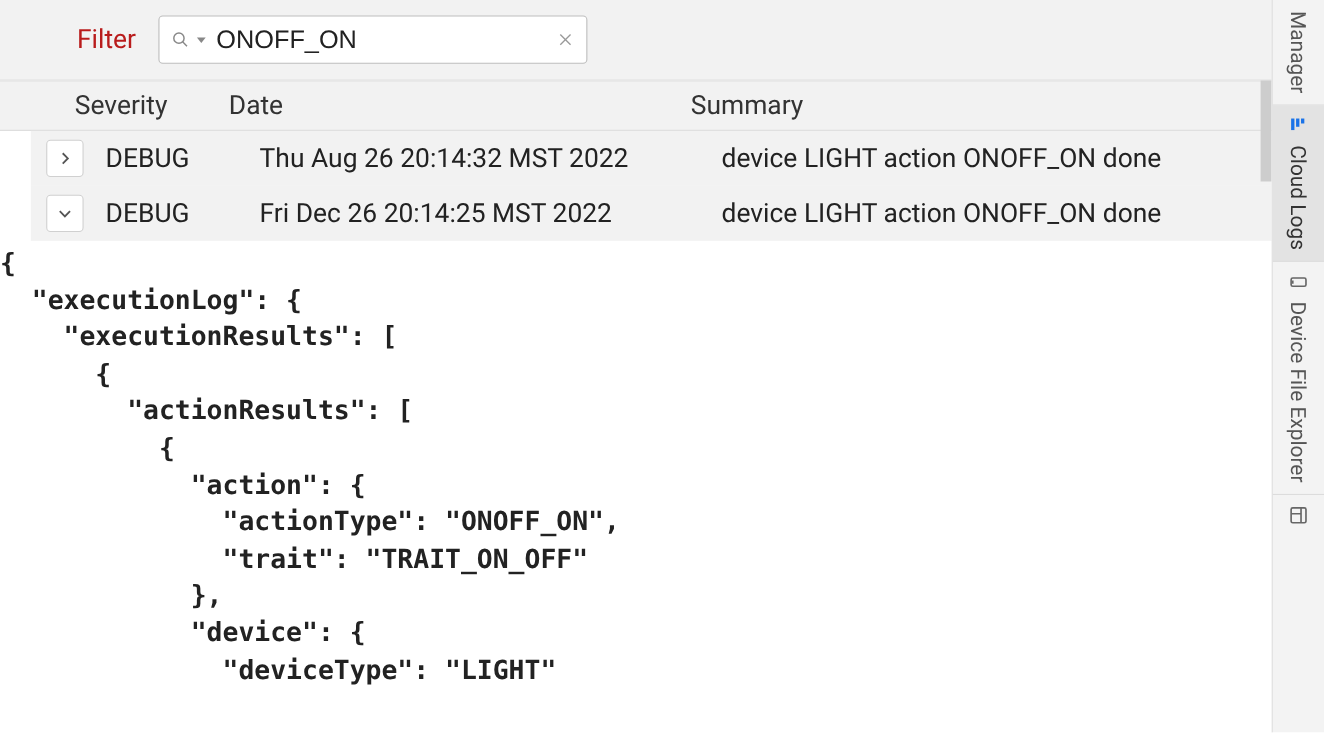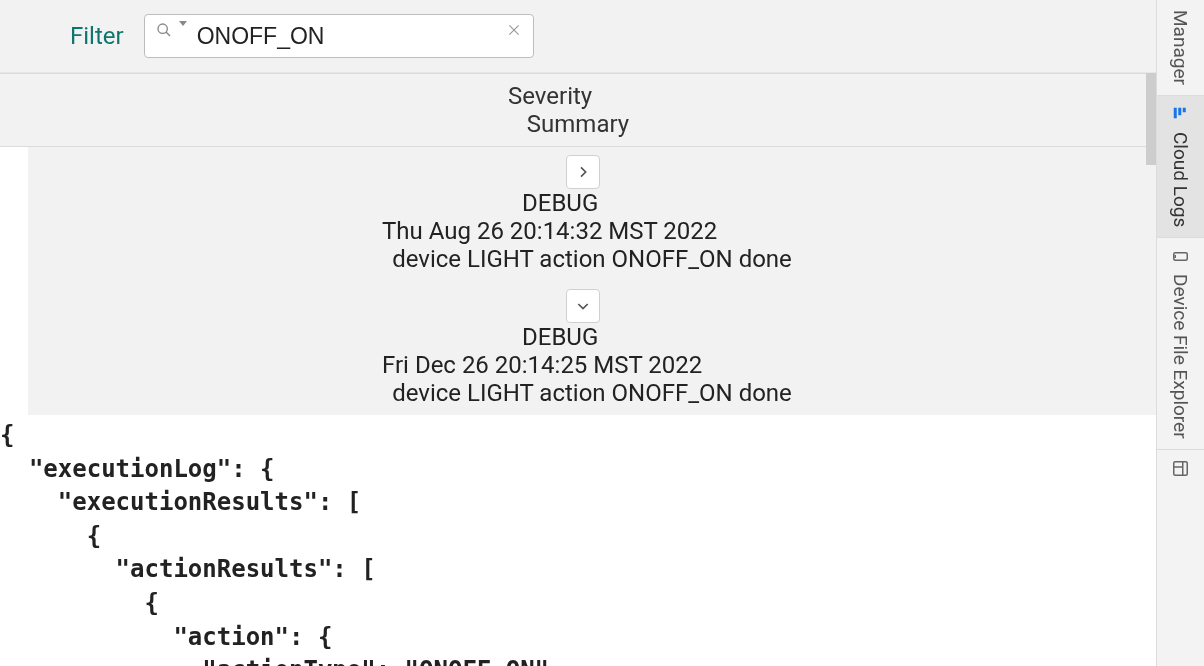--- a/index.html
+++ b/index.html
@@ -1,29 +1,29 @@
 <!DOCTYPE html>
 <html><head>
 <meta charset="utf-8">
 <style>
   * { box-sizing: border-box; margin: 0; padding: 0; }
   html, body { width: 1204px; height: 666px; overflow: hidden; font-family: -apple-system, BlinkMacSystemFont, "Segoe UI", Roboto, sans-serif; background: #fff; color: #222; }
   .root { display: flex; width: 100%; height: 100%; }
   .main { flex: 1 1 auto; display: flex; flex-direction: column; min-width: 0; }
   .filter-bar { display: flex; align-items: center; gap: 20px; padding: 14px 10px 14px 70px; background: #f2f2f2; border-bottom: 1px solid #e6e6e6; }
-  .filter-label { font-size: 24px; color: #0f766e; }
-  .search-box { display: flex; background: #fff; border: 1px solid #bdbdbd; border-radius: 4px; padding: 6px 10px; width: 390px; height: 44px; }
+  .filter-label { font-size: 24px; color: #b91c1c; }
+  .search-box { display: flex; align-items: center; background: #fff; border: 1px solid #bdbdbd; border-radius: 4px; padding: 6px 10px; width: 390px; height: 44px; }
   .search-icon { width: 18px; height: 18px; margin-right: 6px; display: flex; align-items: center; justify-content: center; }
   .search-icon svg { width: 16px; height: 16px; stroke: #888; fill: none; stroke-width: 2; }
   .search-dropdown-arrow { width: 0; height: 0; border-left: 4px solid transparent; border-right: 4px solid transparent; border-top: 5px solid #888; margin-right: 10px; }
   .search-input { flex: 1; border: none; outline: none; font-size: 23px; color: #222; background: transparent; }
   .clear-btn { width: 18px; height: 18px; display: flex; align-items: center; justify-content: center; cursor: pointer; }
   .clear-btn svg { width: 14px; height: 14px; stroke: #999; stroke-width: 2; }
   .table-area { flex: 1 1 auto; overflow: hidden; position: relative; display: flex; flex-direction: column; }
-  .row { display: flex; align-items: center; font-size: 24px; padding: 8px 12px 8px 12px; white-space: nowrap; flex-direction: column; }
+  .row { display: flex; align-items: center; font-size: 24px; padding: 8px 12px 8px 12px; white-space: nowrap; }
   .header-row { background: #f2f2f2; color: #333; font-weight: 400; border-top: 1px solid #dcdcdc; border-bottom: 1px solid #dcdcdc; }
   .header-row .cell { color: #333; }
   .expand-cell { width: 56px; display: flex; align-items: center; justify-content: flex-start; padding-left: 2px; }
   .expand-btn { width: 34px; height: 34px; border: 1px solid #d0d0d0; border-radius: 4px; background: #fff; display: flex; align-items: center; justify-content: center; cursor: pointer; }
   .expand-btn svg { width: 16px; height: 16px; stroke: #555; stroke-width: 2.5; fill: none; }
   .sev-cell { width: 140px; }
   .date-cell { width: 420px; }
   .sum-cell { flex: 1 1 auto; overflow: hidden; }
   .data-row { background: #f2f2f2; margin-left: 28px; }
   .data-row + .data-row, .data-row + .json-block { border-top: none; }
@@ -61,20 +61,21 @@
         </span>
       </div>
     </div>
 
     <div class="table-area">
       <div class="scrollbar-stub"></div>
 
       <div class="row header-row">
         <div class="expand-cell"></div>
         <div class="cell sev-cell">Severity</div>
+        <div class="cell date-cell">Date</div>
         <div class="cell sum-cell">Summary</div>
       </div>
 
       <div class="row data-row">
         <div class="expand-cell">
           <div class="expand-btn">
             <svg viewBox="0 0 24 24">
                 <polyline points="9 5 16 12 9 19"></polyline>
               </svg>
           </div>

